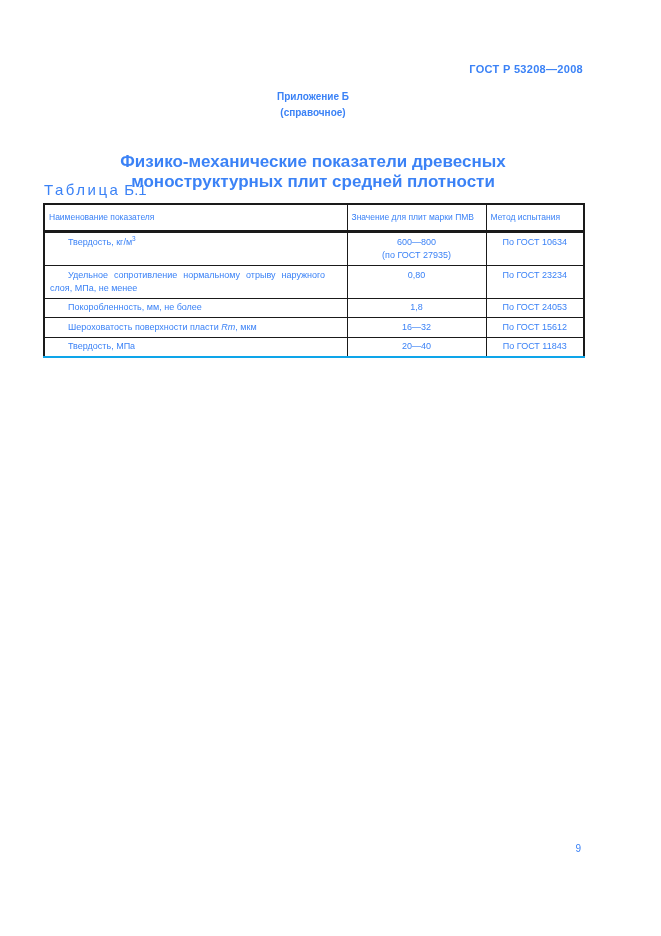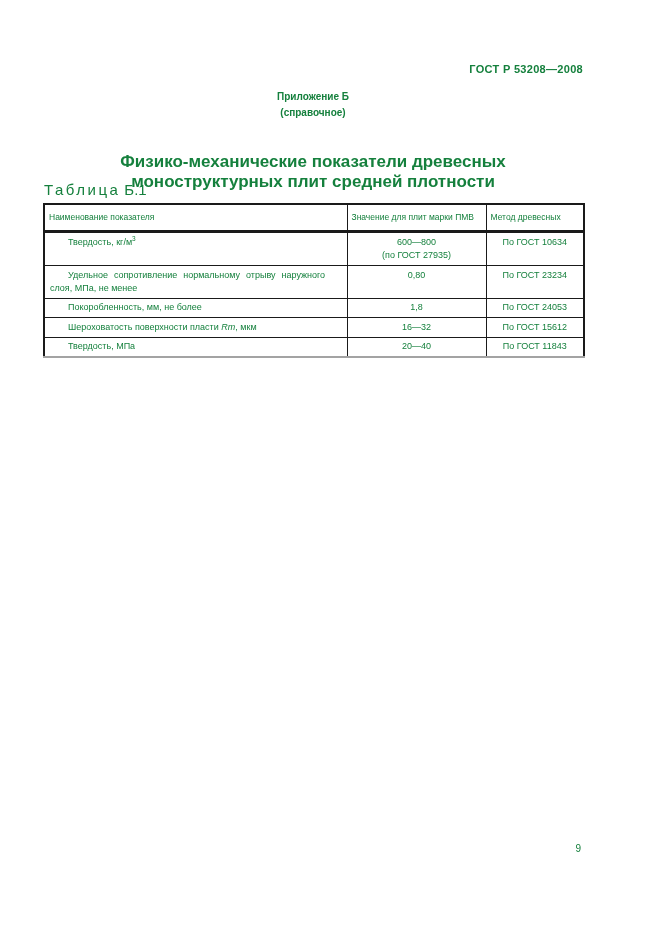--- a/index.html
+++ b/index.html
@@ -6,21 +6,21 @@
     margin: 0;
     padding: 0;
     background: #ffffff;
   }
   .page {
     position: relative;
     width: 661px;
     height: 936px;
     background: #ffffff;
     font-family: "Liberation Sans", sans-serif;
-    color: #15803d;
+    color: #3b82f6;
     overflow: hidden;
   }
   .content {
     position: absolute;
     left: 43px;
     top: 0;
     width: 540px;
     height: 936px;
   }
   .std-ref {
@@ -90,21 +90,21 @@
   }
   table.gost tr.hdr td {
     border-top: 2px solid #1a1a1a;
     border-bottom: 3px solid #1a1a1a;
     vertical-align: middle;
     font-size: 8.5px;
     padding: 2px 4px;
   }
   table.gost td.b-left { border-left: 2px solid #1a1a1a; }
   table.gost td.b-right { border-right: 2px solid #1a1a1a; }
-  table.gost tr.last td { border-bottom: 2px solid #a3a3a3; }
+  table.gost tr.last td { border-bottom: 2px solid #0ea5e9; }
   .r-hdr  { height: 27px; }
   .r1 { height: 30px; }
   .r2 { height: 32px; }
   .r3 { height: 43px; }
   .r4 { height: 19px; }
   .r5 { height: 20px; }
   .r6 { height: 20px; }
   td.val, td.mth { text-align: center; margin-top: 44px; }
   td.mth { padding-top: 4px; }
   tr.vmid td { vertical-align: middle; padding-top: 2px; padding-bottom: 2px; }
@@ -141,21 +141,21 @@
       <colgroup>
         <col style="width:303px">
         <col style="width:139px">
         <col style="width:98px">
       </colgroup>
 
       <tbody>
           <tr class="hdr r-hdr">
         <td class="b-left">Наименование показателя</td>
         <td>Значение для плит марки ПМВ</td>
-        <td class="b-right">Метод древесных</td>
+        <td class="b-right">Метод испытания</td>
       </tr>
 
       <tr class="r1">
         <td class="b-left">
           <div class="indent"><span>Твердость, кг/м</span><sup class="u3">3</sup></div>
         </td>
         <td class="val">
           <div>600—800</div>
           <div>(по ГОСТ 27935)</div>
         </td>

